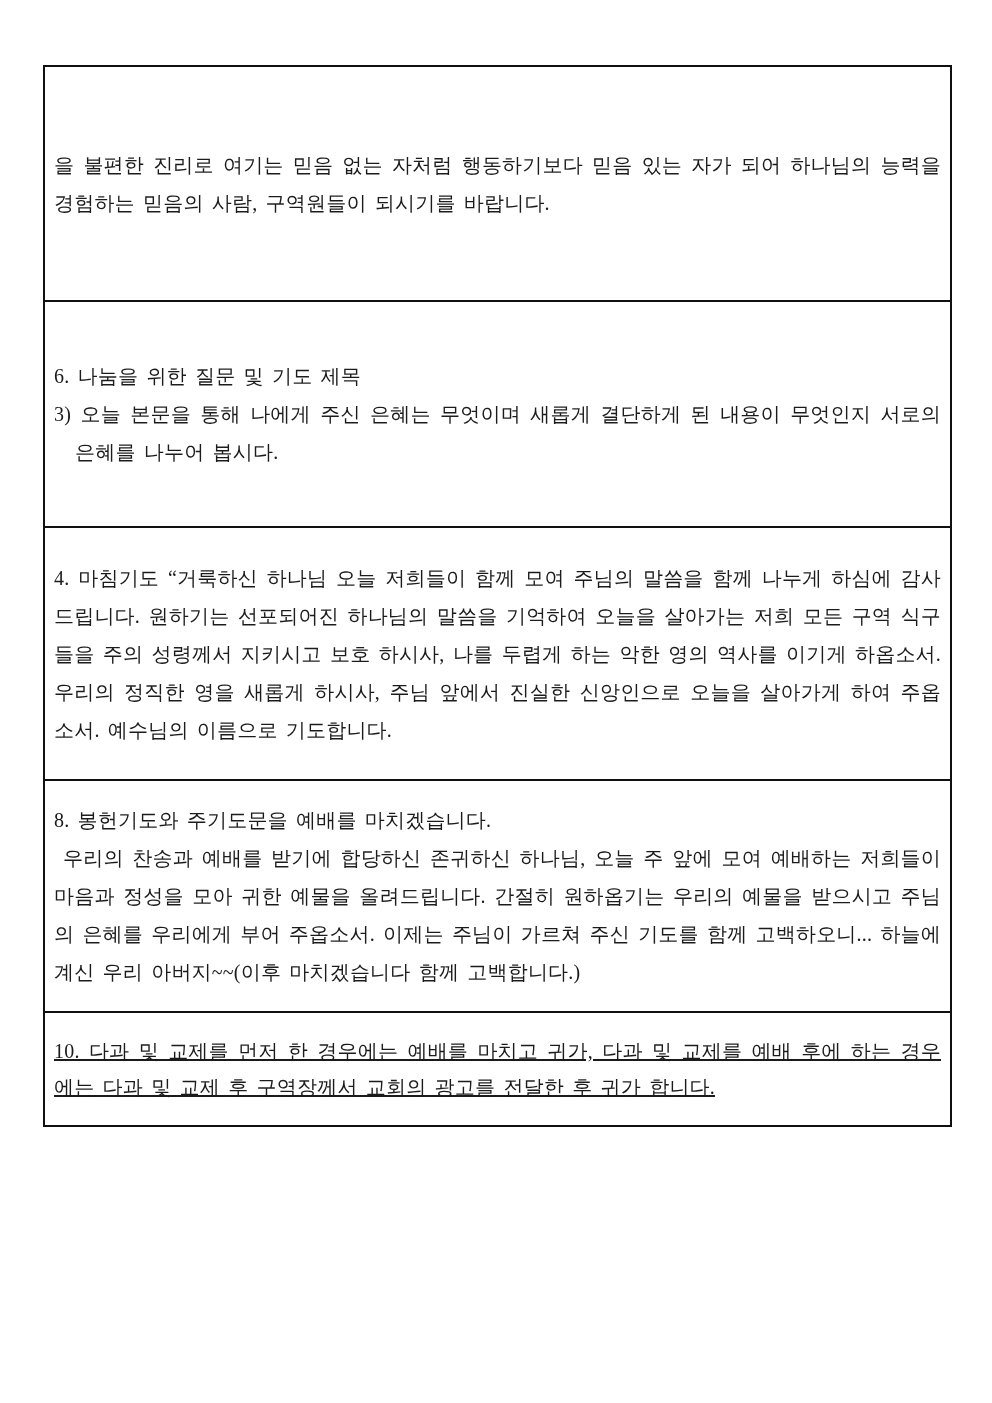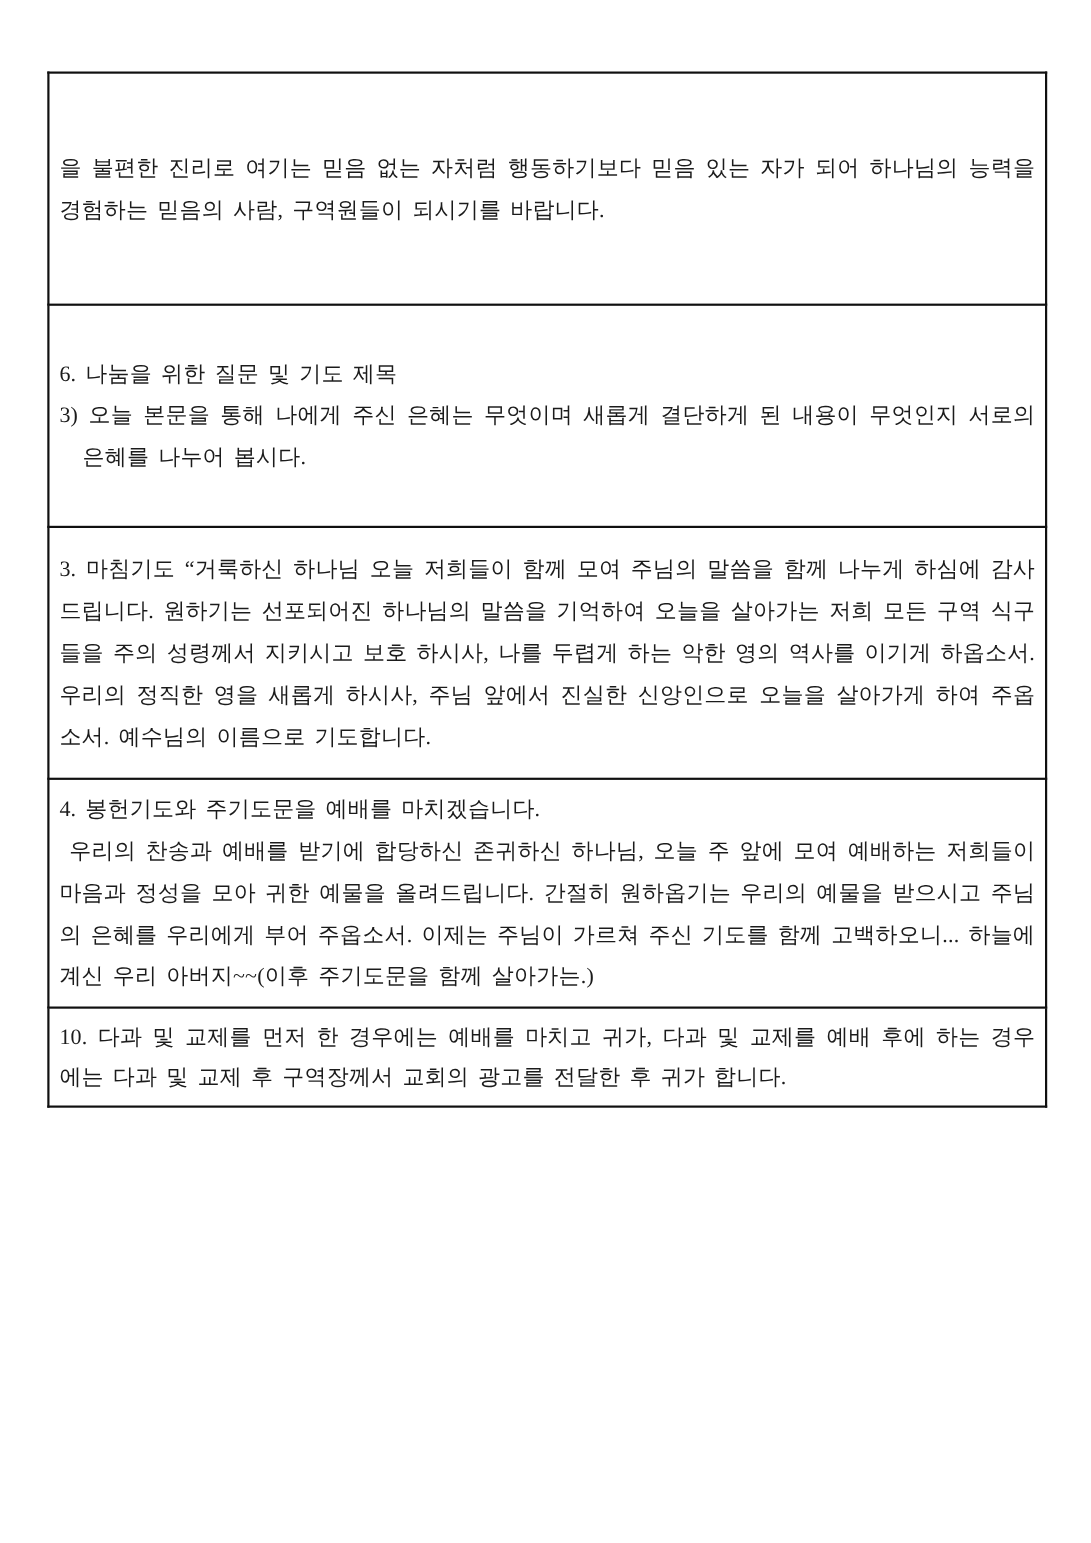--- a/index.html
+++ b/index.html
@@ -18,21 +18,21 @@
     position: absolute;
     left: 43px;
     top: 65px;
     width: 909px;
     border-collapse: collapse;
     table-layout: fixed;
     background: #ffffff;
   }
   .doc-table td {
     border: 2px solid #101010;
-    padding: 8px 9px;
+    padding: 20px 9px;
     vertical-align: middle;
     font-size: 20px;
     line-height: 38px;
     color: #1b1b1b;
     text-align: justify;
     word-spacing: 3px;
     letter-spacing: 0.2px;
   }
   .doc-table p {
     margin: 0;
@@ -44,47 +44,47 @@
   }
   
   .indent1 {
     text-indent: 9px;
   }
   tr.r1 td { height: 193px; }
   tr.r2 td { height: 184px; border-radius: 27px; }
   tr.r3 td { height: 211px; }
   tr.r4 td { height: 45px;  }
   tr.r5 td { height: 187px; line-height: 38px; }
-  tr.r6 td { height: 67px;  line-height: 36px; }
+  tr.r6 td { height: 67px;  line-height: 36px; text-decoration: underline; }
 </style>
 </head>
 <body>
 
 <table class="doc-table">
   <tbody>
       <tr class="r1">
     <td>
       <p>을 불편한 진리로 여기는 믿음 없는 자처럼 행동하기보다 믿음 있는 자가 되어 하나님의 능력을 경험하는 믿음의 사람, 구역원들이 되시기를 바랍니다.</p>
     </td>
   </tr>
   <tr class="r2">
     <td>
       <p>6. 나눔을 위한 질문 및 기도 제목</p>
       <p class="hang">3) 오늘 본문을 통해 나에게 주신 은혜는 무엇이며 새롭게 결단하게 된 내용이 무엇인지 서로의 은혜를 나누어 봅시다.</p>
     </td>
   </tr>
   <tr class="r3">
     <td>
-      <p>3. 마침기도 “거룩하신 하나님 오늘 저희들이 함께 모여 주님의 말씀을 함께 나누게 하심에 감사드립니다. 원하기는 선포되어진 하나님의 말씀을 기억하여 오늘을 살아가는 저희 모든 구역 식구들을 주의 성령께서 지키시고 보호 하시사, 나를 두렵게 하는 악한 영의 역사를 이기게 하옵소서. 우리의 정직한 영을 새롭게 하시사, 주님 앞에서 진실한 신앙인으로 오늘을 살아가게 하여 주옵소서. 예수님의 이름으로 기도합니다.</p>
+      <p>4. 마침기도 “거룩하신 하나님 오늘 저희들이 함께 모여 주님의 말씀을 함께 나누게 하심에 감사드립니다. 원하기는 선포되어진 하나님의 말씀을 기억하여 오늘을 살아가는 저희 모든 구역 식구들을 주의 성령께서 지키시고 보호 하시사, 나를 두렵게 하는 악한 영의 역사를 이기게 하옵소서. 우리의 정직한 영을 새롭게 하시사, 주님 앞에서 진실한 신앙인으로 오늘을 살아가게 하여 주옵소서. 예수님의 이름으로 기도합니다.</p>
     </td>
   </tr>
   <tr class="r5">
     <td>
-      <p>4. 봉헌기도와 주기도문을 예배를 마치겠습니다.</p>
-      <p class="indent1">우리의 찬송과 예배를 받기에 합당하신 존귀하신 하나님, 오늘 주 앞에 모여 예배하는 저희들이 마음과 정성을 모아 귀한 예물을 올려드립니다. 간절히 원하옵기는 우리의 예물을 받으시고 주님의 은혜를 우리에게 부어 주옵소서. 이제는 주님이 가르쳐 주신 기도를 함께 고백하오니... 하늘에 계신 우리 아버지~~(이후 주기도문을 함께 살아가는.)</p>
+      <p>8. 봉헌기도와 주기도문을 예배를 마치겠습니다.</p>
+      <p class="indent1">우리의 찬송과 예배를 받기에 합당하신 존귀하신 하나님, 오늘 주 앞에 모여 예배하는 저희들이 마음과 정성을 모아 귀한 예물을 올려드립니다. 간절히 원하옵기는 우리의 예물을 받으시고 주님의 은혜를 우리에게 부어 주옵소서. 이제는 주님이 가르쳐 주신 기도를 함께 고백하오니... 하늘에 계신 우리 아버지~~(이후 마치겠습니다 함께 고백합니다.)</p>
     </td>
   </tr>
   <tr class="r6">
     <td>
       <p>10. 다과 및 교제를 먼저 한 경우에는 예배를 마치고 귀가, 다과 및 교제를 예배 후에 하는 경우에는 다과 및 교제 후 구역장께서 교회의 광고를 전달한 후 귀가 합니다.</p>
     </td>
   </tr>
 </tbody>
   </table>
 

